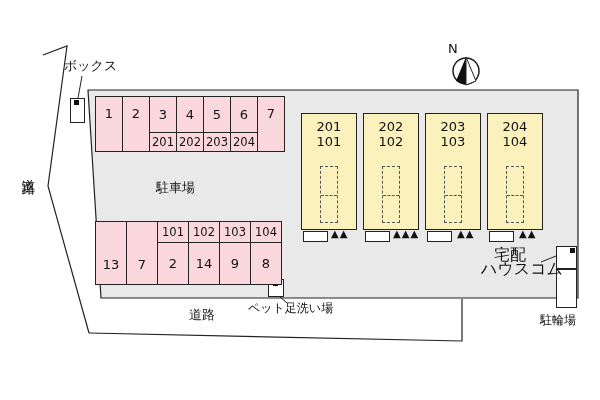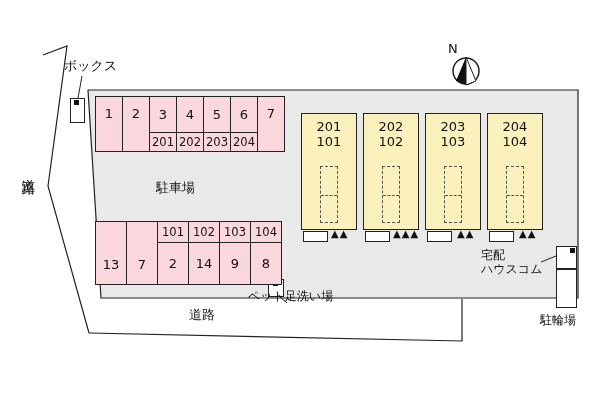--- a/index.html
+++ b/index.html
@@ -22,21 +22,21 @@
   .unit-labels{margin-top:5px;text-align:center;font-size:13px;line-height:15px;}
   .stairs{position:absolute;left:18px;top:52px;width:16px;height:55px;border:1.5px dashed #555;}
   .stairs-mid{position:absolute;left:0;right:0;top:50%;border-top:1.5px dashed #555;}
   .porch{position:absolute;top:231px;width:23px;height:9px;background:#fff;border:1.5px solid #222;z-index:3;}
   .marks{position:absolute;top:228px;font-size:10px;letter-spacing:1px;z-index:3;color:#111;}
   
   .smallbox{position:absolute;background:#fff;border:1.5px solid #222;z-index:3;}
   .tick{position:absolute;width:5px;height:5px;background:#111;}
   .watermark{position:absolute;left:168px;top:160px;z-index:6;font-size:40px;font-weight:bold;
              color:rgba(140,140,140,.38);letter-spacing:4px;pointer-events:none;}
-  .delivery{left:481px;top:248px;width:58px;text-align:left;font-size:12px;line-height:14px;}
+  .delivery{left:481px;top:248px;width:58px;text-align:center;font-size:16px;line-height:14px;}
   .f12{font-size:12px;} .f13{font-size:13px;} .f14{font-size:14px;}
 </style>
 </head>
 <body>
 
 <div class="stage">
 
   <svg class="overlay" width="600" height="400" viewBox="0 0 600 400">
 
     <polygon points="88,90 578,90 578,298 101,298" fill="#e9e9e9" stroke="#222" stroke-width="1.2"></polygon>
@@ -54,21 +54,21 @@
       <path d="M466,57 L466,85 L456,81 Z" fill="#111"></path>
       <path d="M466,57 L466,85 L476,81 Z" fill="#fff" stroke="#222" stroke-width="1"></path>
     </g>
   </svg>
 
 
   <div class="lbl f13" style="left:64px;top:57px">ボックス</div>
   <div class="lbl vert f14" style="left:20px;top:168px">道路</div>
   <div class="lbl f13" style="left:156px;top:179px">駐車場</div>
   <div class="lbl f13" style="left:189px;top:306px">道路</div>
-  <div class="lbl f12" style="left:248px;top:288px">ペット足洗い場</div>
+  <div class="lbl f12" style="left:248px;top:300px">ペット足洗い場</div>
   <div class="lbl delivery">
     <div>宅配</div>
     <div>ハウスコム</div>
   </div>
   <div class="lbl f12" style="left:540px;top:312px">駐輪場</div>
   <div class="lbl f13" style="left:448px;top:41px">N</div>
 
   <div class="smallbox" style="left:70px;top:98px;width:13px;height:23px">
     <div class="tick" style="left:3px;top:1px"></div>
   </div>

